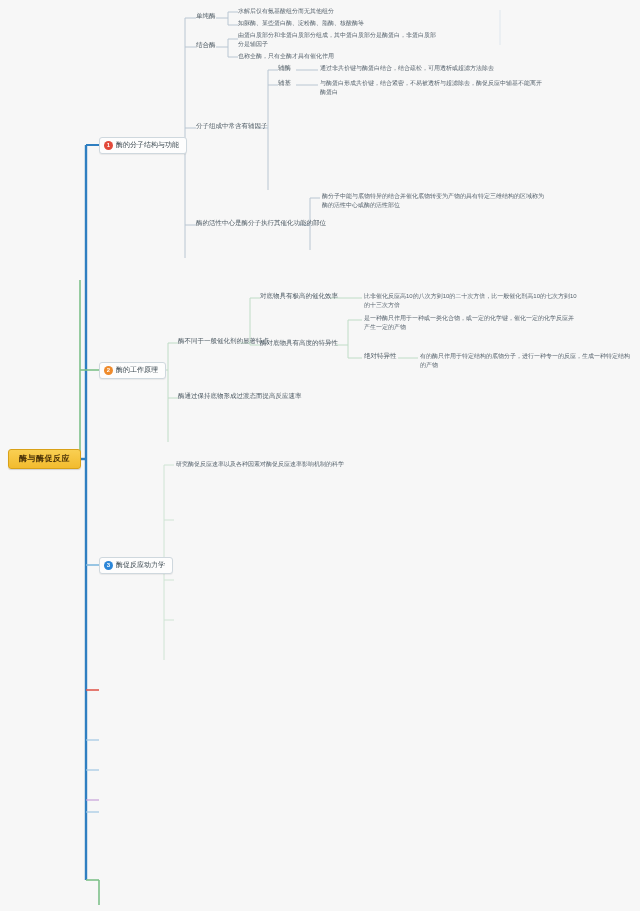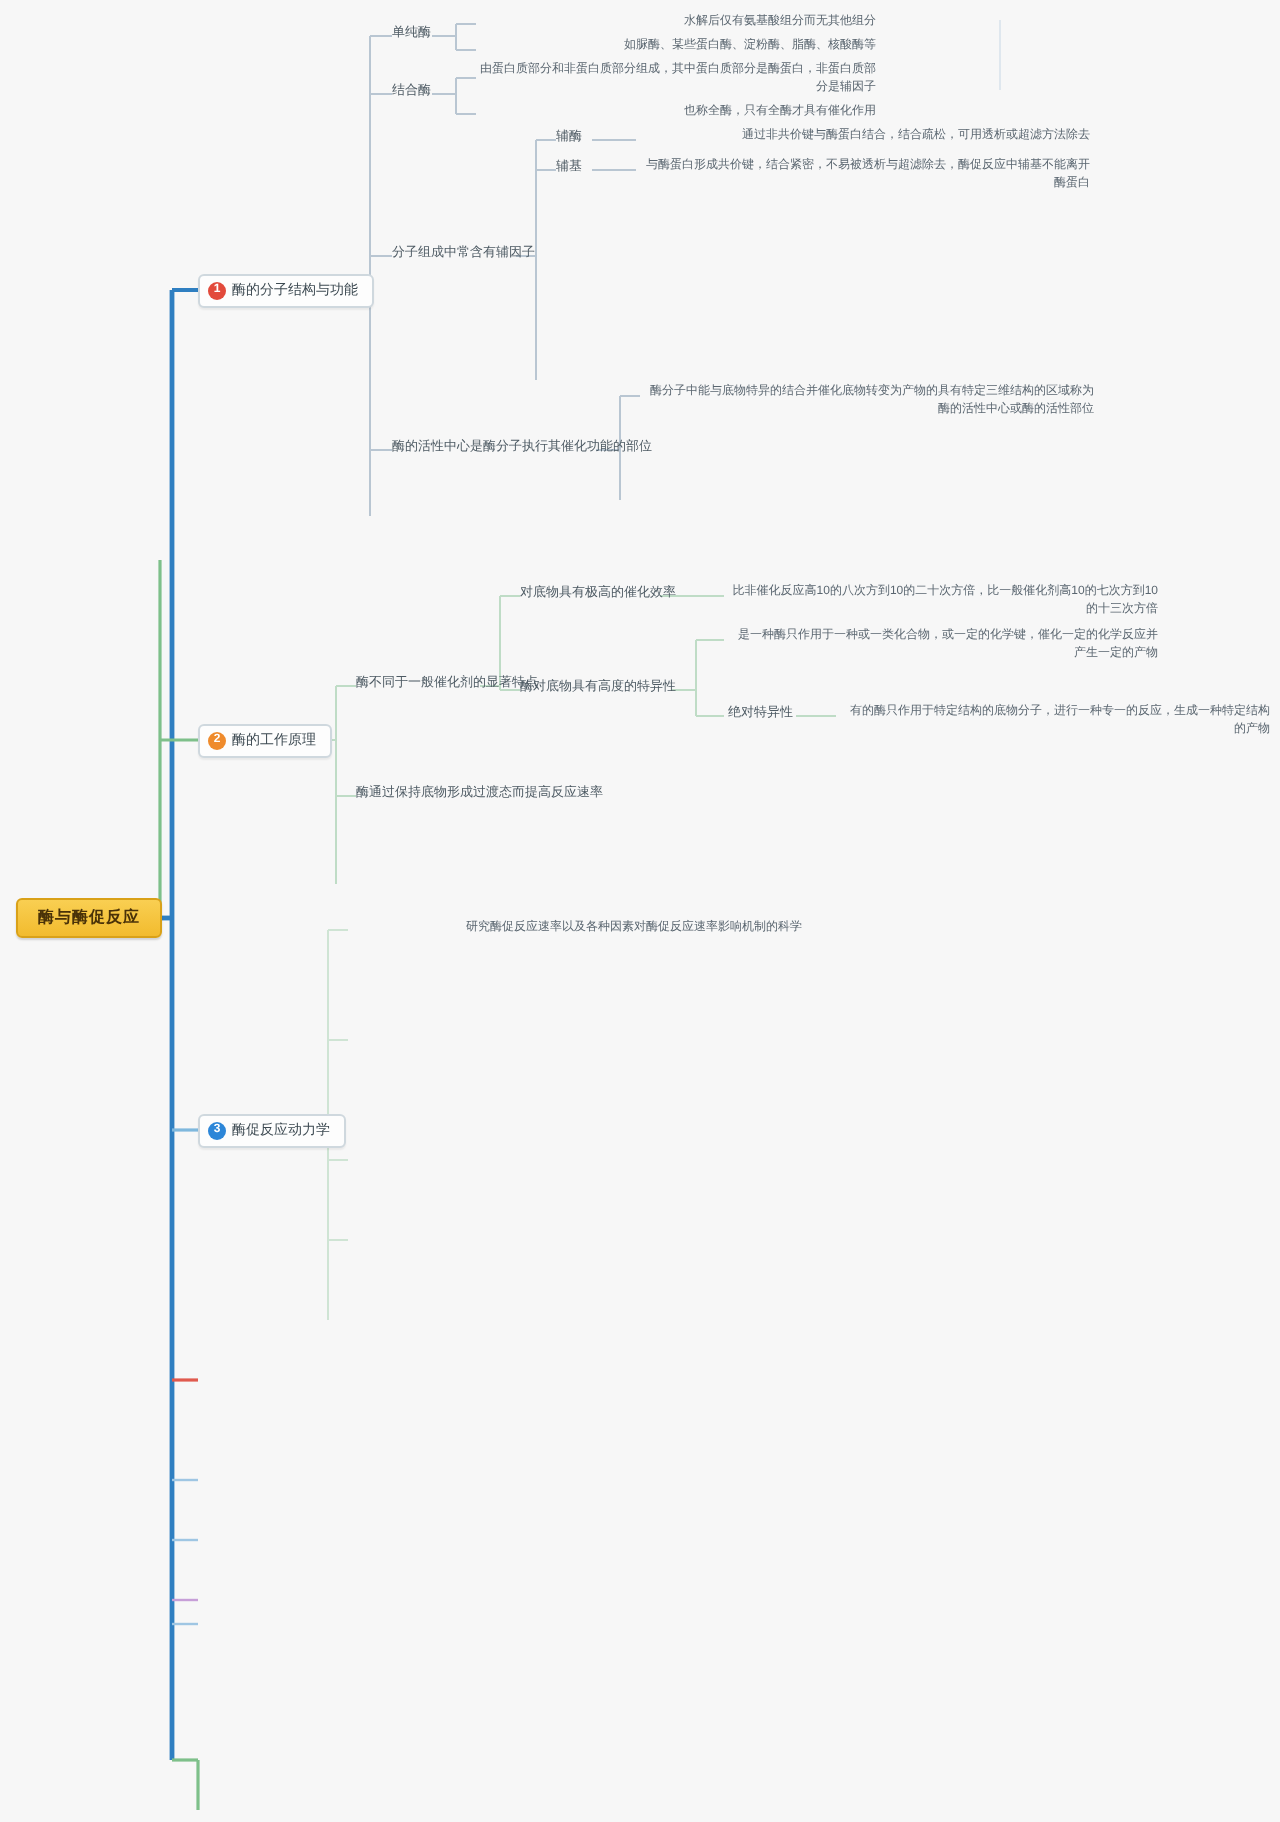--- a/index.html
+++ b/index.html
@@ -6,21 +6,21 @@
   body{
     width:640px;height:911px;
     background:#f7f7f7;
     font-family:"Liberation Sans","DejaVu Sans",sans-serif;
     overflow:hidden;
     position:relative;
   }
   #canvas{position:absolute;left:0;top:0;width:640px;height:911px;}
   svg.wires{position:absolute;left:0;top:0;width:640px;height:911px;pointer-events:none;}
 
-  .node{position:absolute;white-space:nowrap;text-align:right;}
+  .node{position:absolute;white-space:nowrap;}
 
   
   .root{
     left:8px;top:449px;
     background:linear-gradient(#f9cf52,#f2bb2e);
     border:1px solid #d9a118;
     border-radius:3px;
     padding:3px 10px 4px 10px;
     font-size:8px;font-weight:bold;color:#4a3208;
     letter-spacing:.5px;

